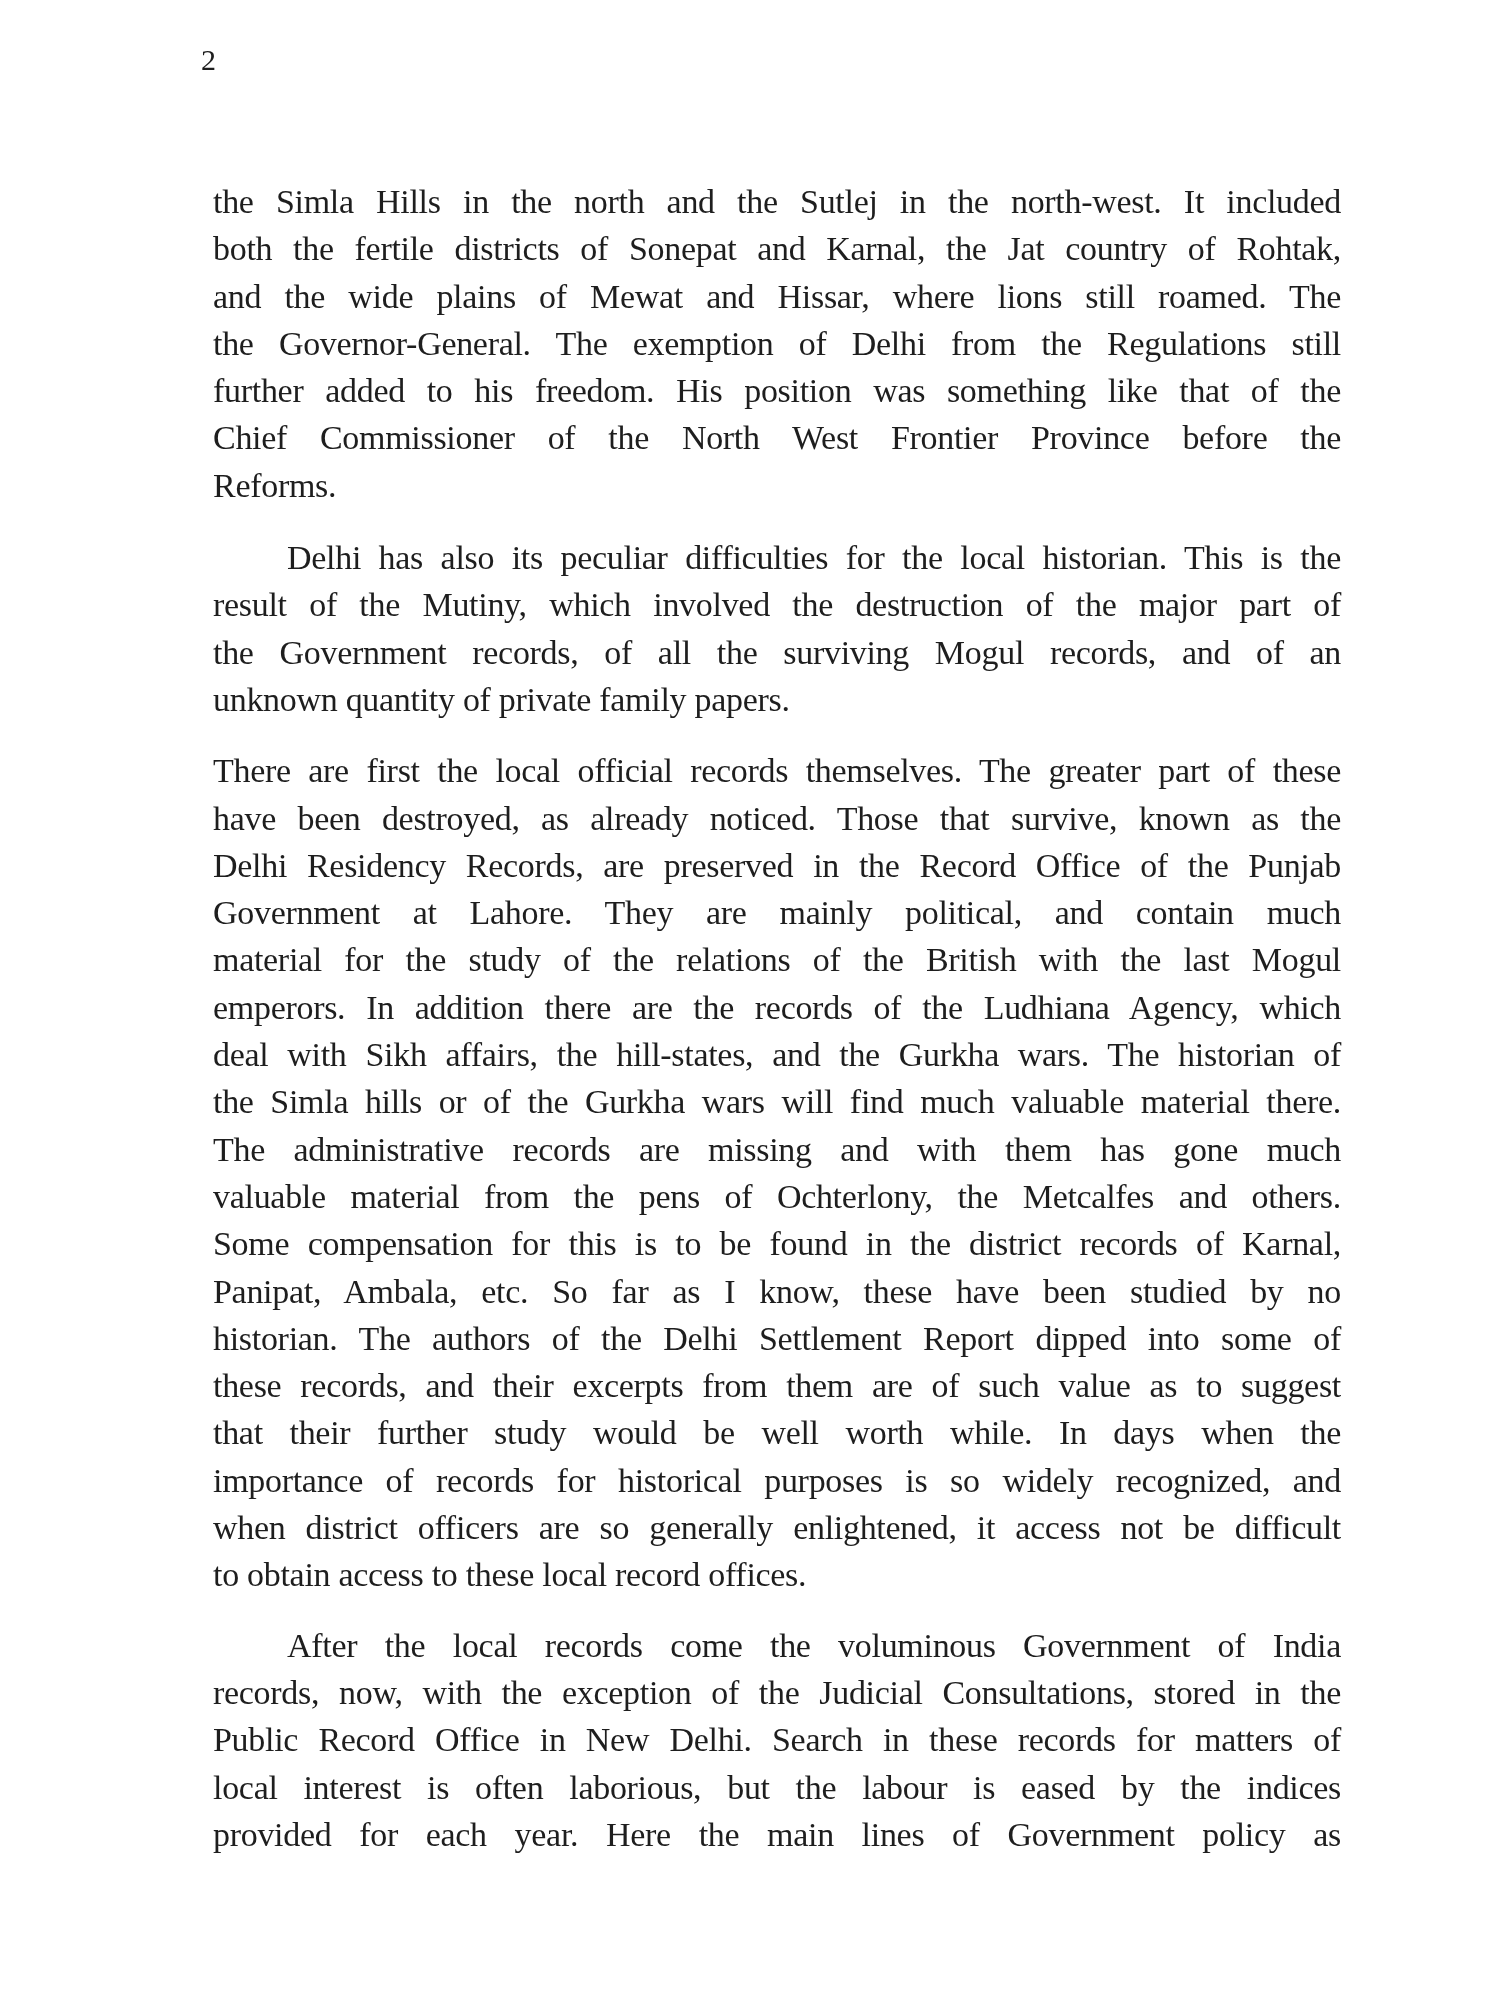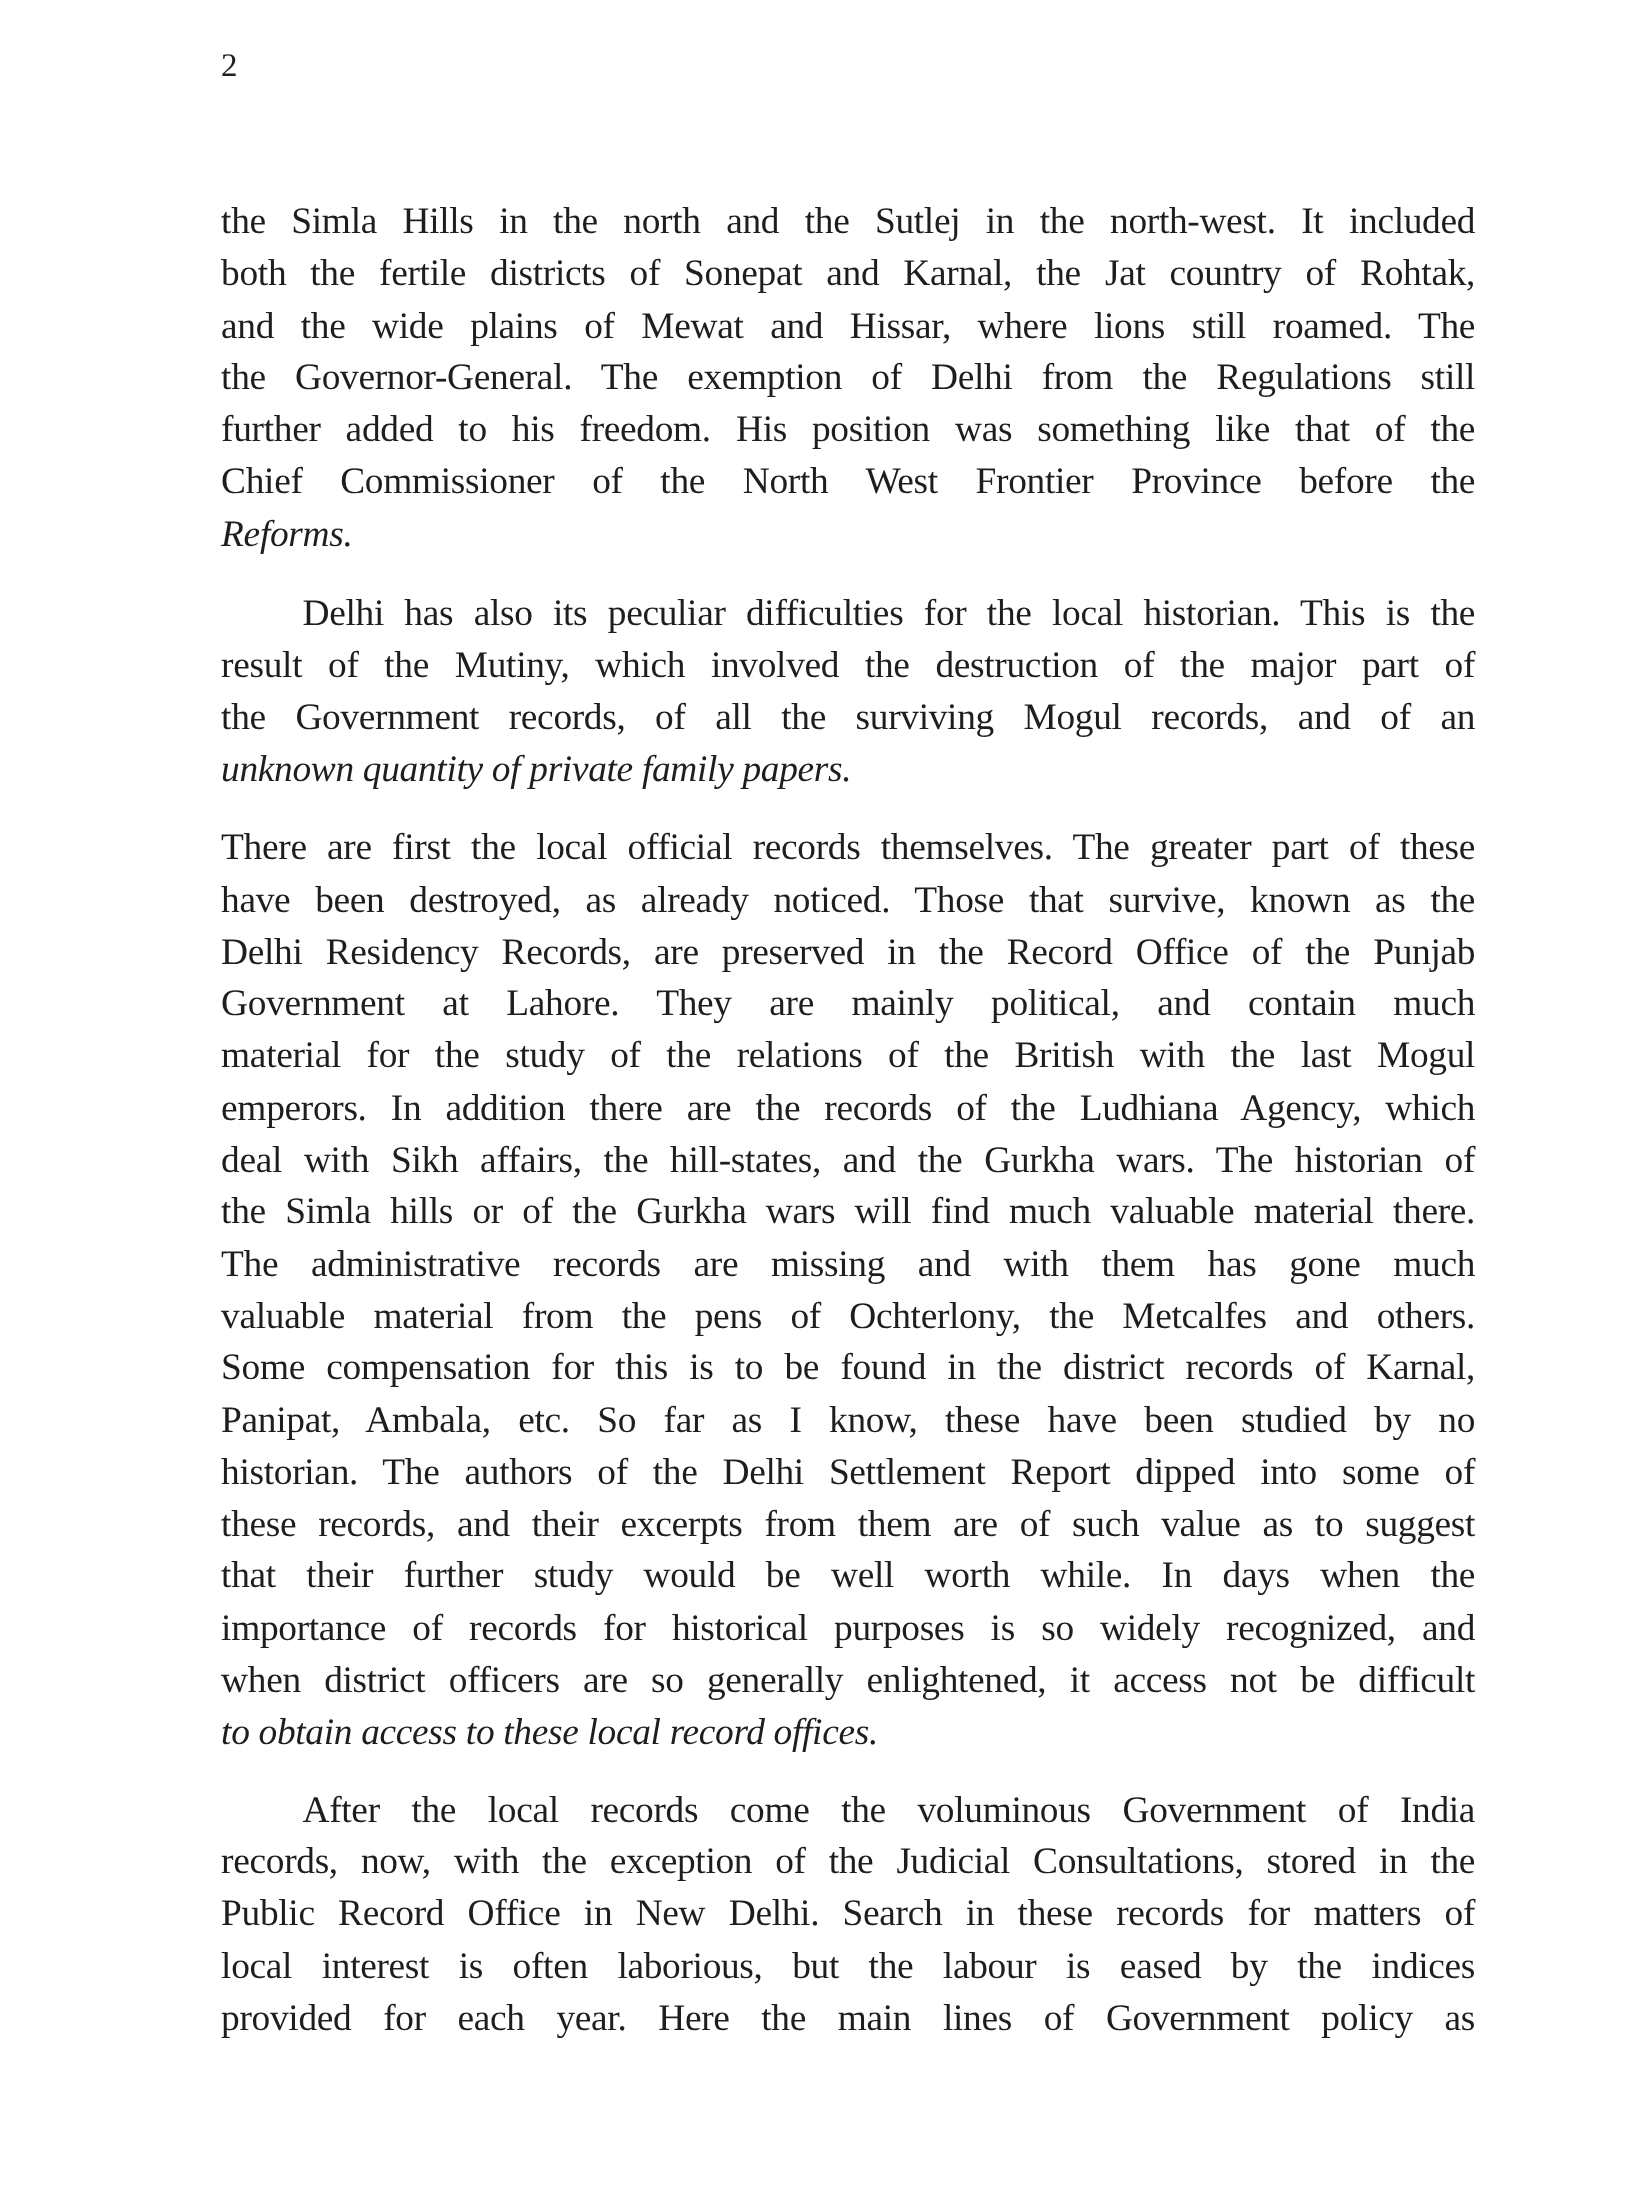--- a/index.html
+++ b/index.html
@@ -22,35 +22,34 @@
       font-size: 30px;
       line-height: 40px;
     }
     .text-block {
       position: absolute;
       left: 201px;
       width: 1140px;
       top: 178px;
     }
     .paragraph {
-      margin: 0 0 20px 0;
+      margin: 0 0 20px 12px;
     }
     .line {
       display: block;
       font-size: 34px;
       height: 47.3px;
       line-height: 47.3px;
       white-space: nowrap;
       text-align: justify;
       text-align-last: justify;
       letter-spacing: -0.3px;
     }
     .line.last {
       text-align-last: left;
-      font-style: italic;
     }
     .line.indent {
       padding-left: 74px;
     }
     #p1 { margin-bottom: 25px; }
     #p2 { margin-bottom: 24px; }
     #p3 { margin-bottom: 23px; }
   </style>
 </head>
 <body>

